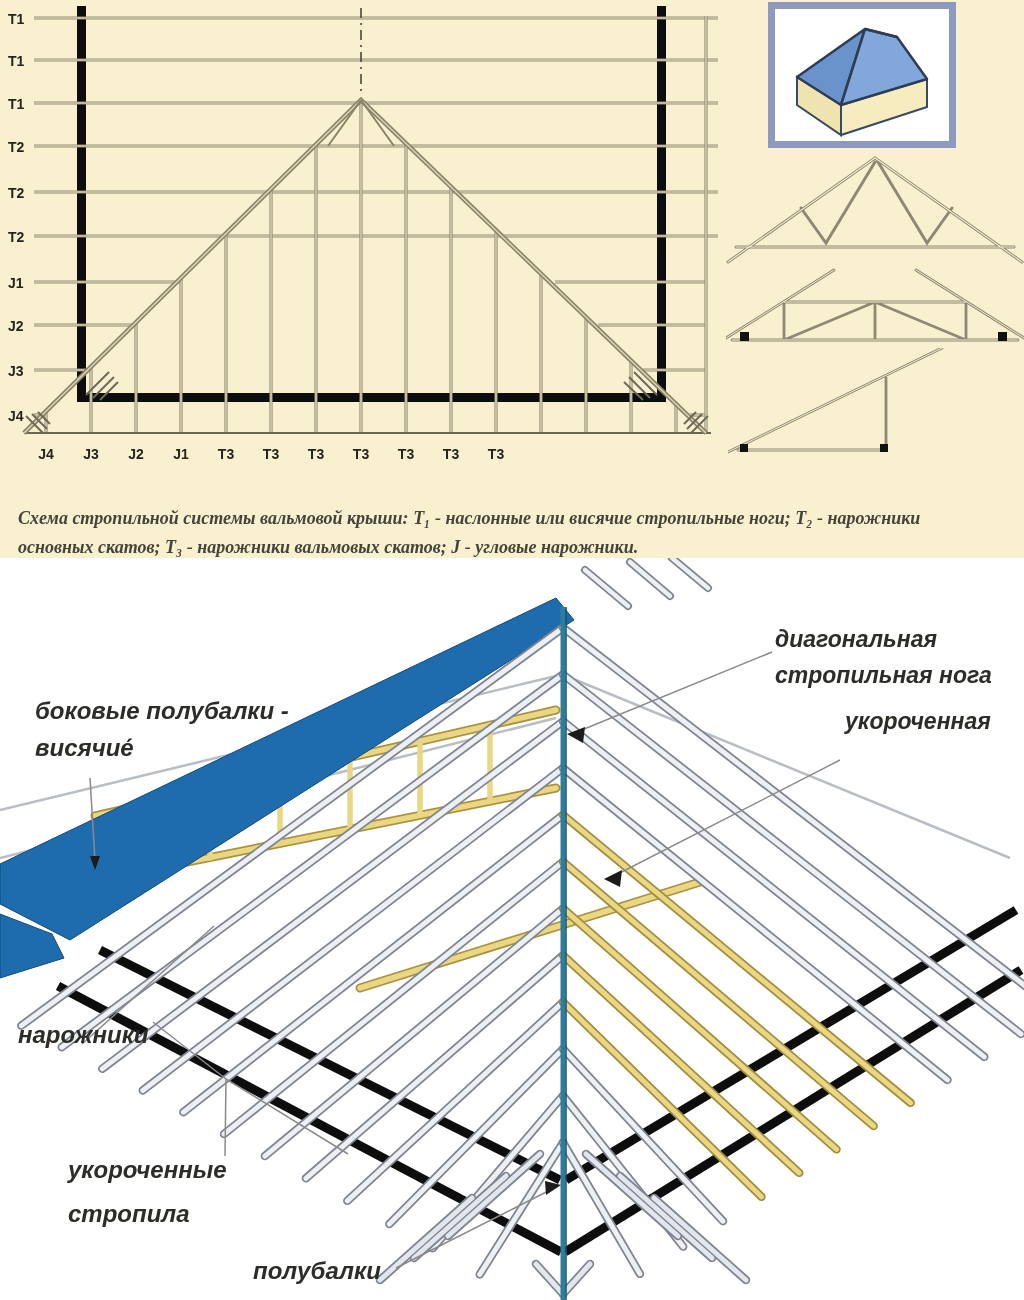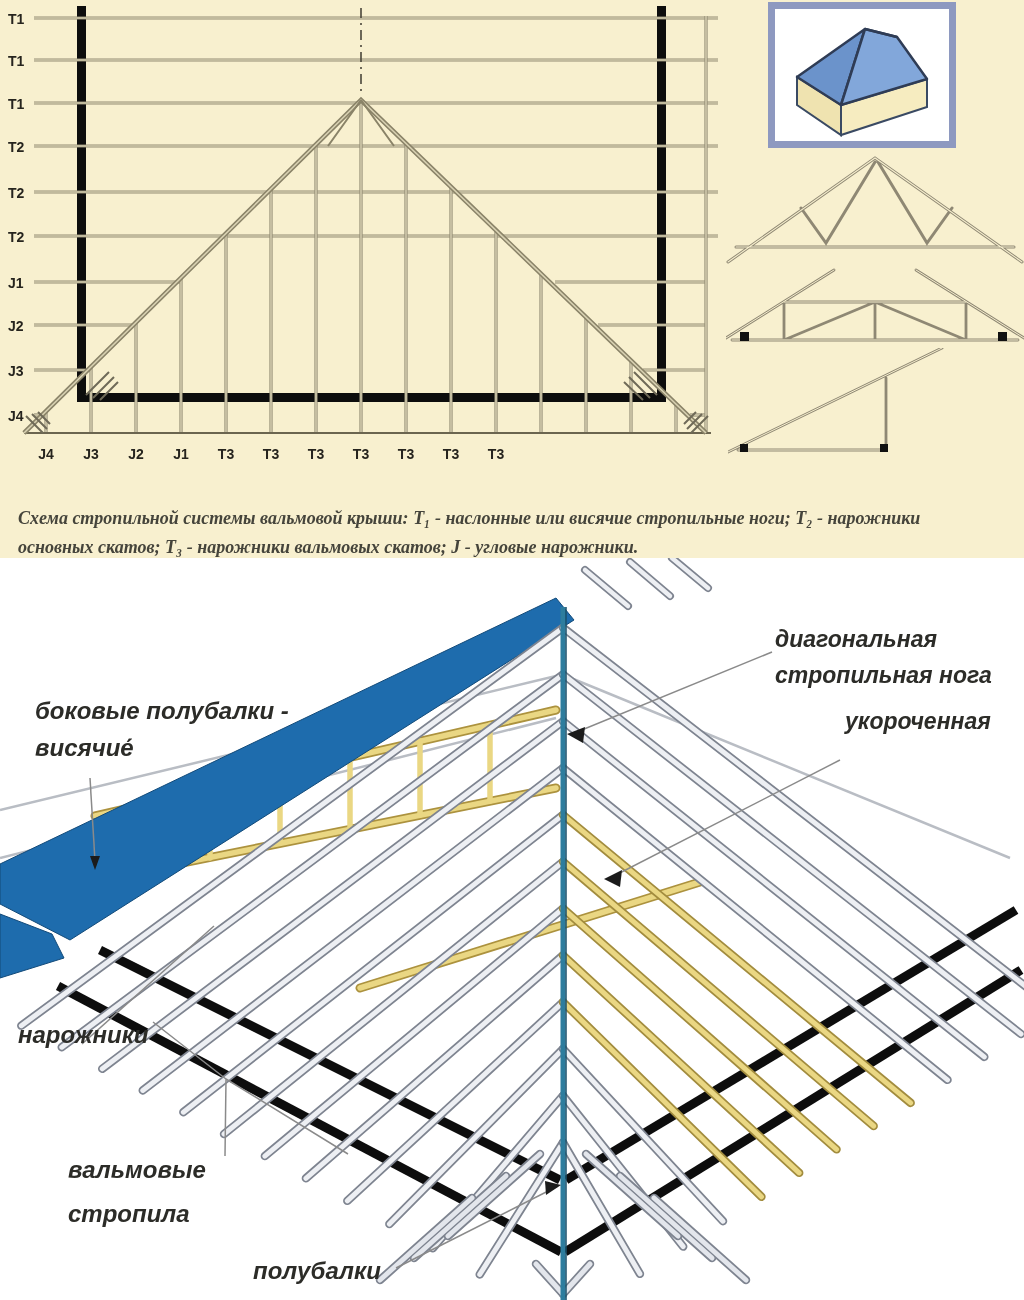--- a/index.html
+++ b/index.html
@@ -349,19 +349,19 @@
       <div>диагональная</div>
       <div>стропильная нога</div>
     </div>
   <div class="lbl3d small" style="left:845px;top:146px;">
       <div>укороченная</div>
     </div>
   <div class="lbl3d" style="left:18px;top:458px;">
       <div>нарожники</div>
     </div>
   <div class="lbl3d tall" style="left:68px;top:590px;">
-      <div>вальмовые</div>
+      <div>укороченные</div>
       <div>стропила</div>
     </div>
   <div class="lbl3d" style="left:253px;top:694px;">
       <div>полубалки</div>
     </div>
 </div>
 
 </body></html>

